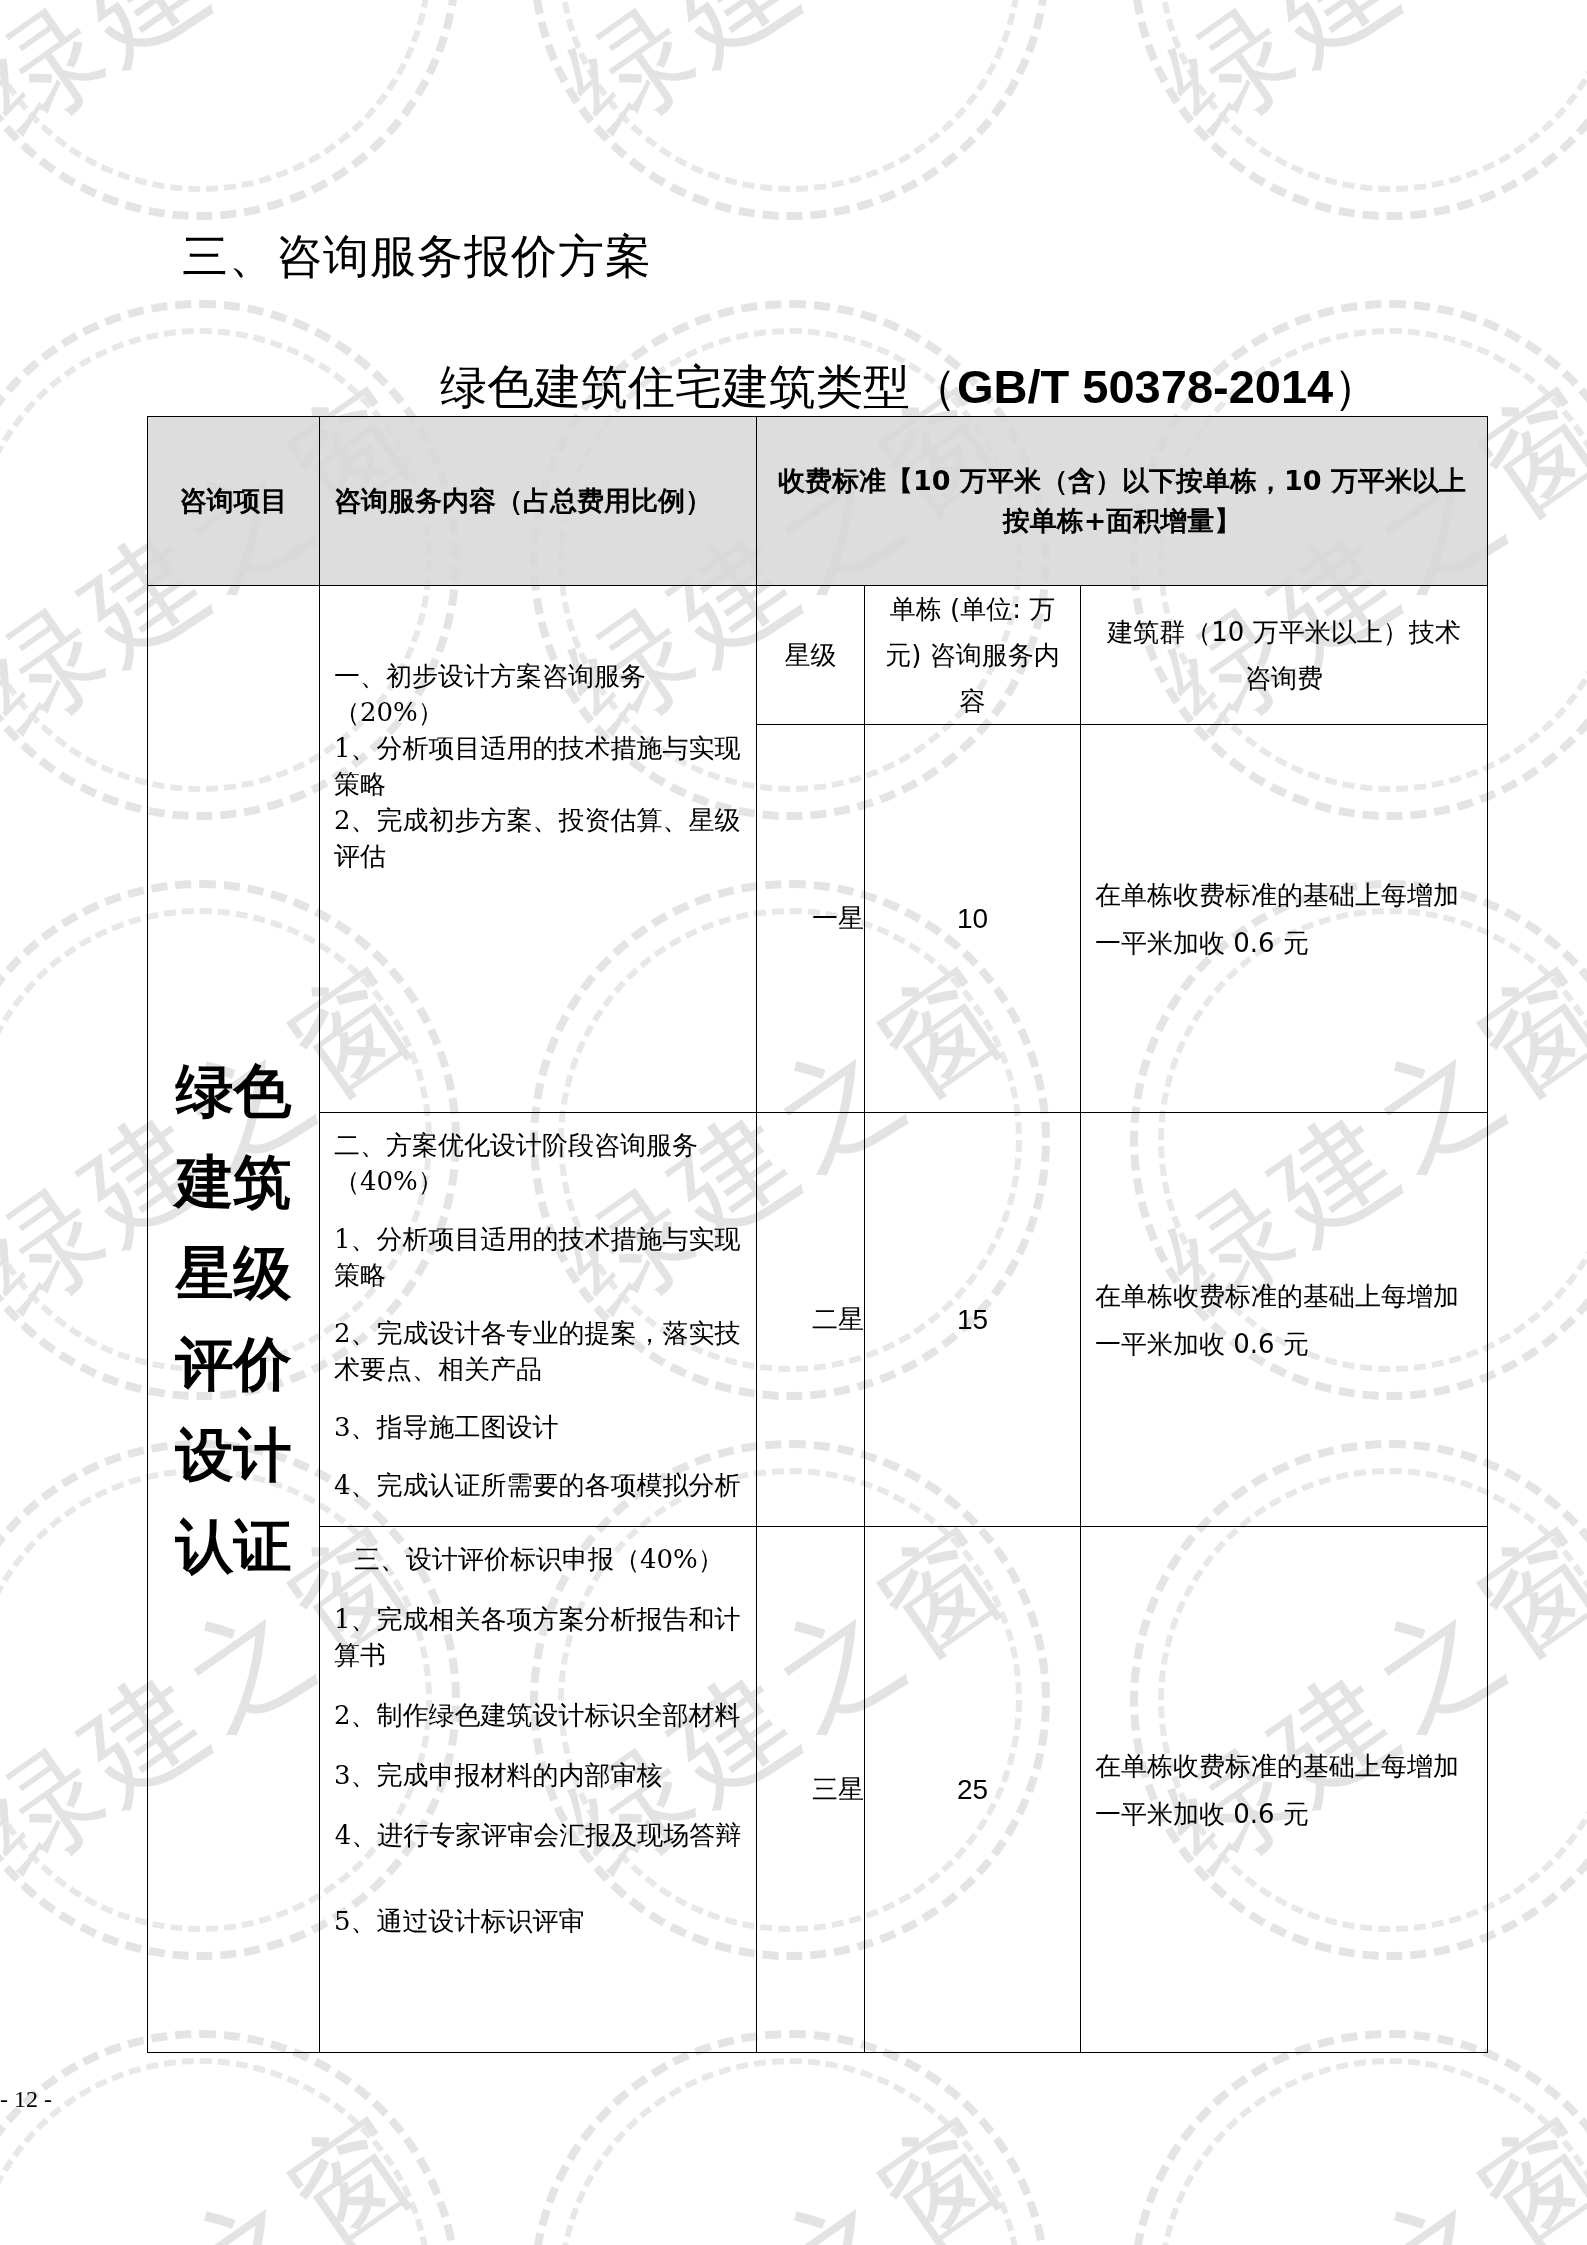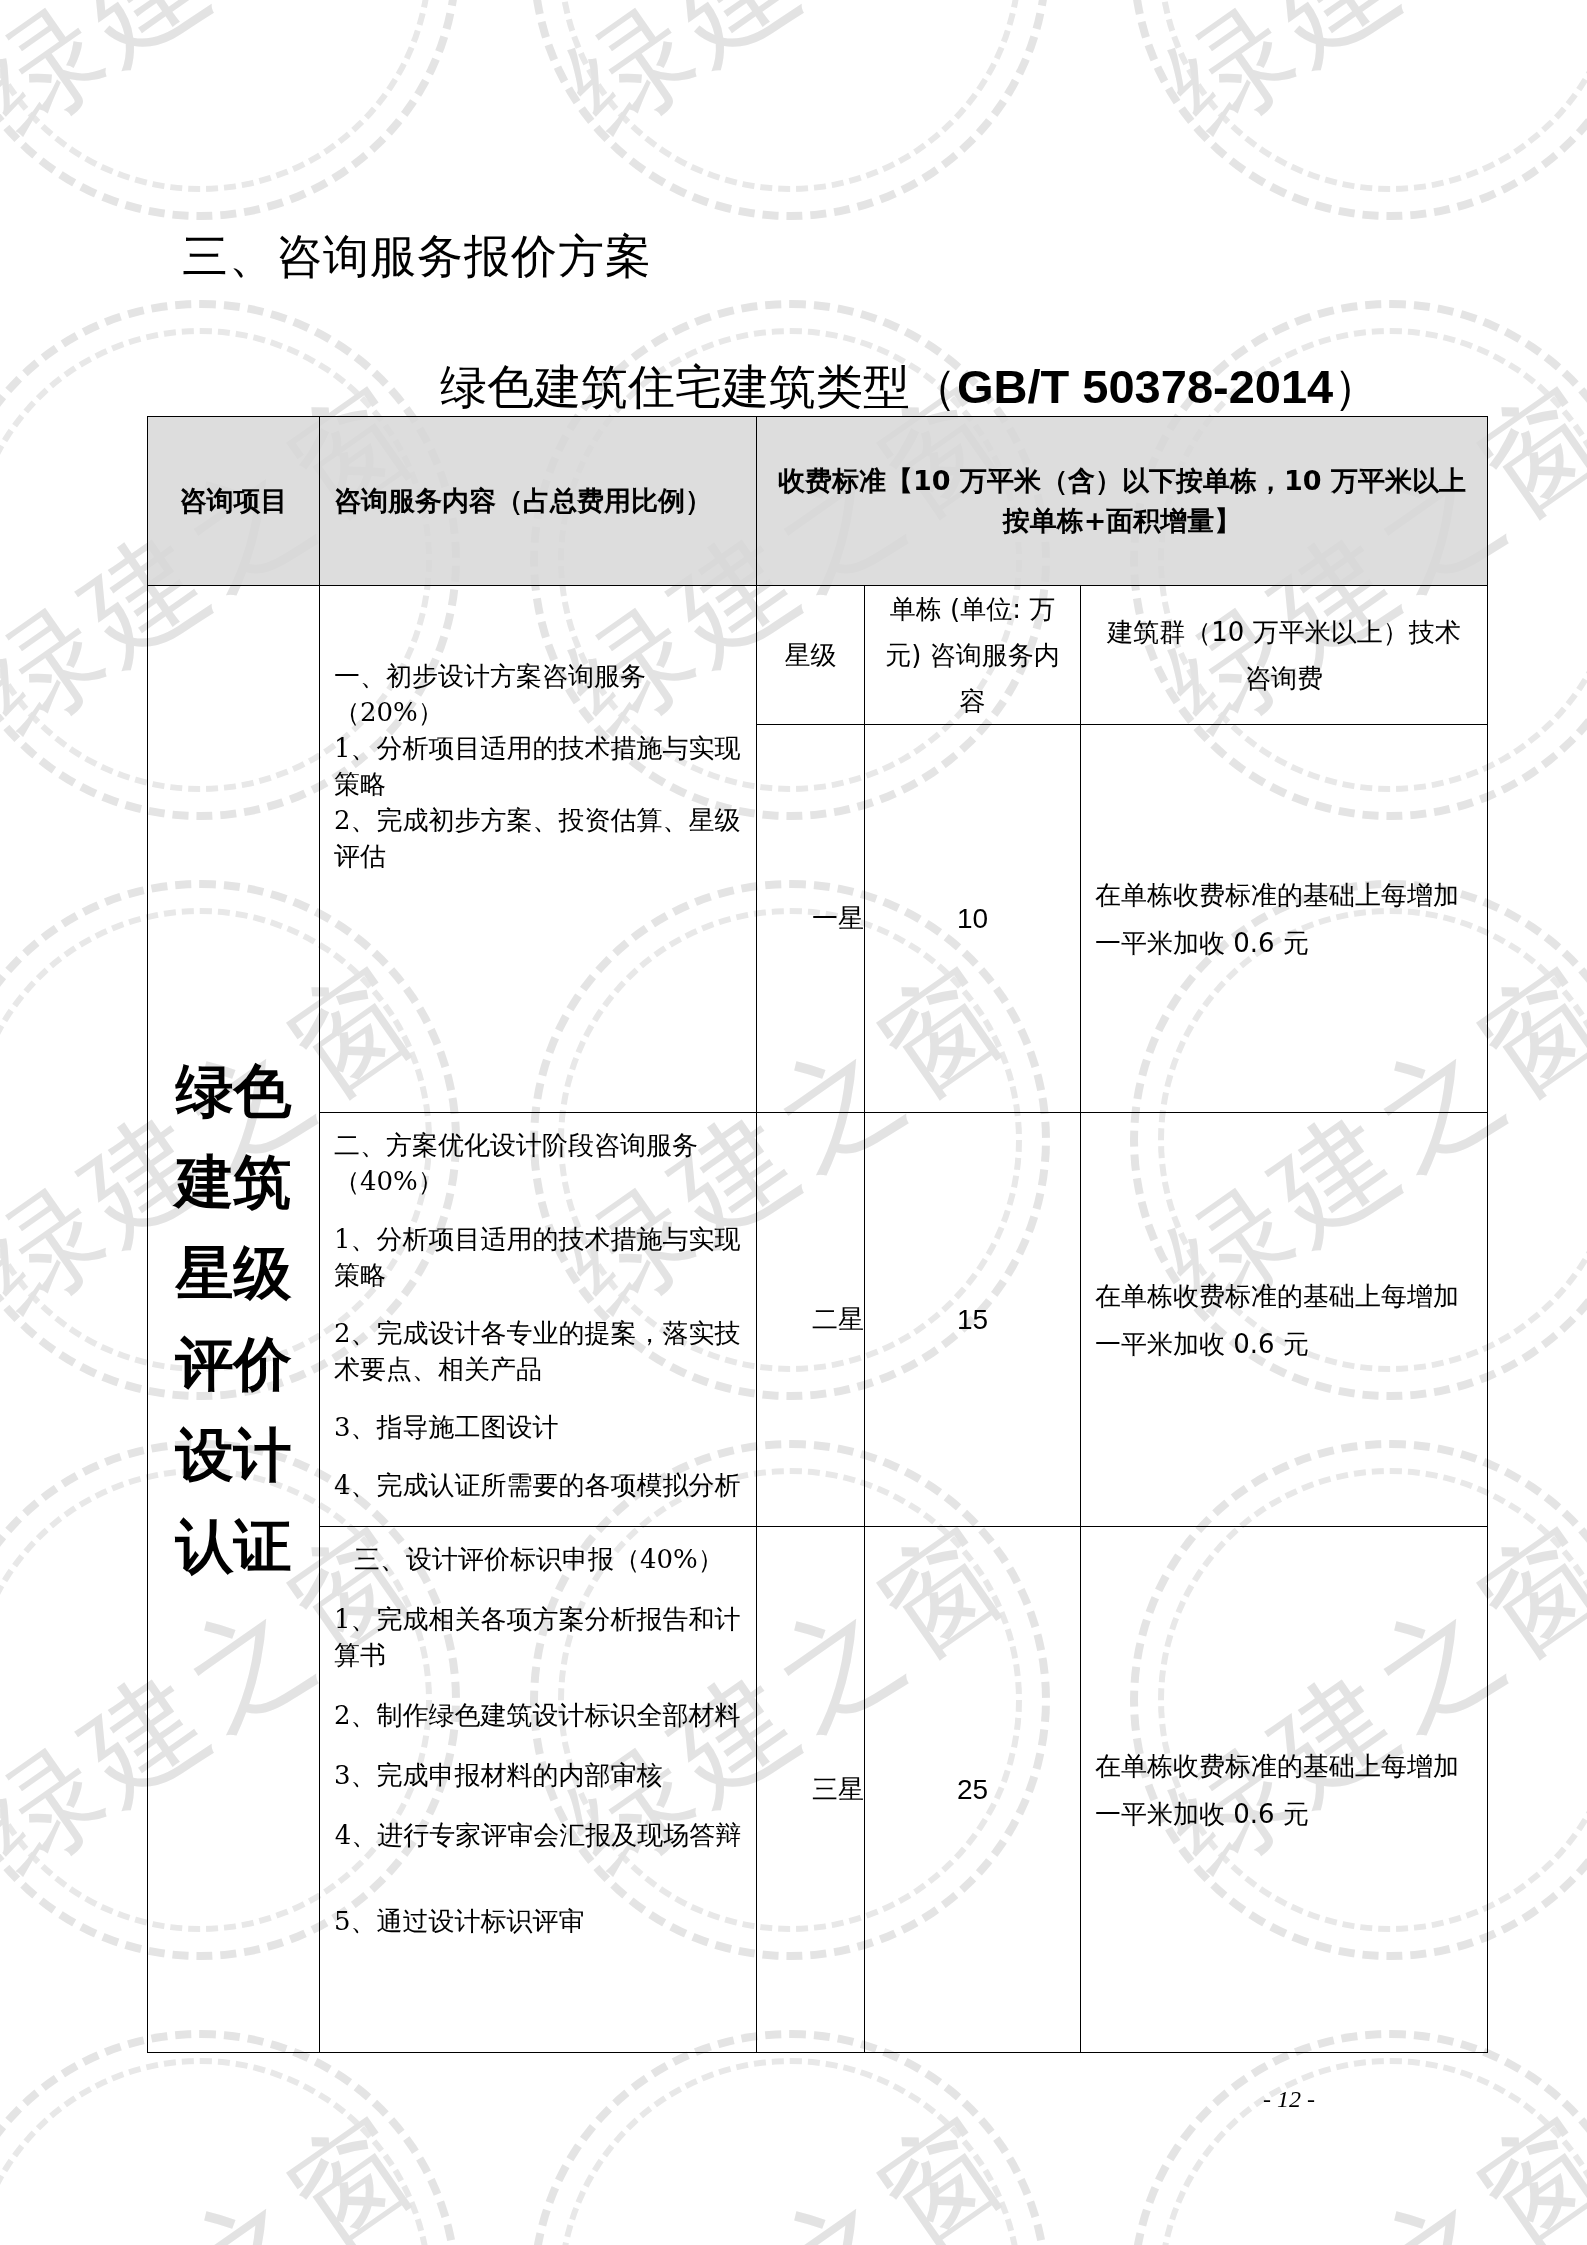--- a/index.html
+++ b/index.html
@@ -42,22 +42,22 @@
     .subhdr { text-align: center; line-height: 46px; height: 132px; }
     .big-cat { text-align: center; font-weight: 900; font-size: 58px; line-height: 91px; }
     .svc { vertical-align: top !important; padding: 14px 14px 0 14px !important; font-size: 26px; line-height: 36px;
            font-family: "DejaVu Serif", "Liberation Serif", serif; }
     .svc p { margin: 0 0 24px 0; }
     .svc p.tight { margin: 0; }
     .star { text-align: right; font-family: "DejaVu Serif", serif; }
     .price { text-align: center; font-family: "Liberation Sans", sans-serif; font-size: 28px; }
     .group { padding: 0 14px !important; line-height: 48px; }
     .page-num {
-      position: absolute; left: 0; width: 1315px; text-align: right; top: 2086px;
-      font-family: "Liberation Serif", serif; font-size: 24px; font-style: italic;
+      position: absolute; left: 0; width: 1315px; text-align: left; top: 2086px;
+      font-family: "Liberation Serif", serif; font-size: 24px;
     }
   </style>
 </head>
 <body>
 
 <div class="wm-layer">
   <div class="wm" style="left:-60px; top:-300px;">
       <div class="ring1"></div>
       <div class="ring2"></div>
       <div class="wm-text">绿建之窗</div>

